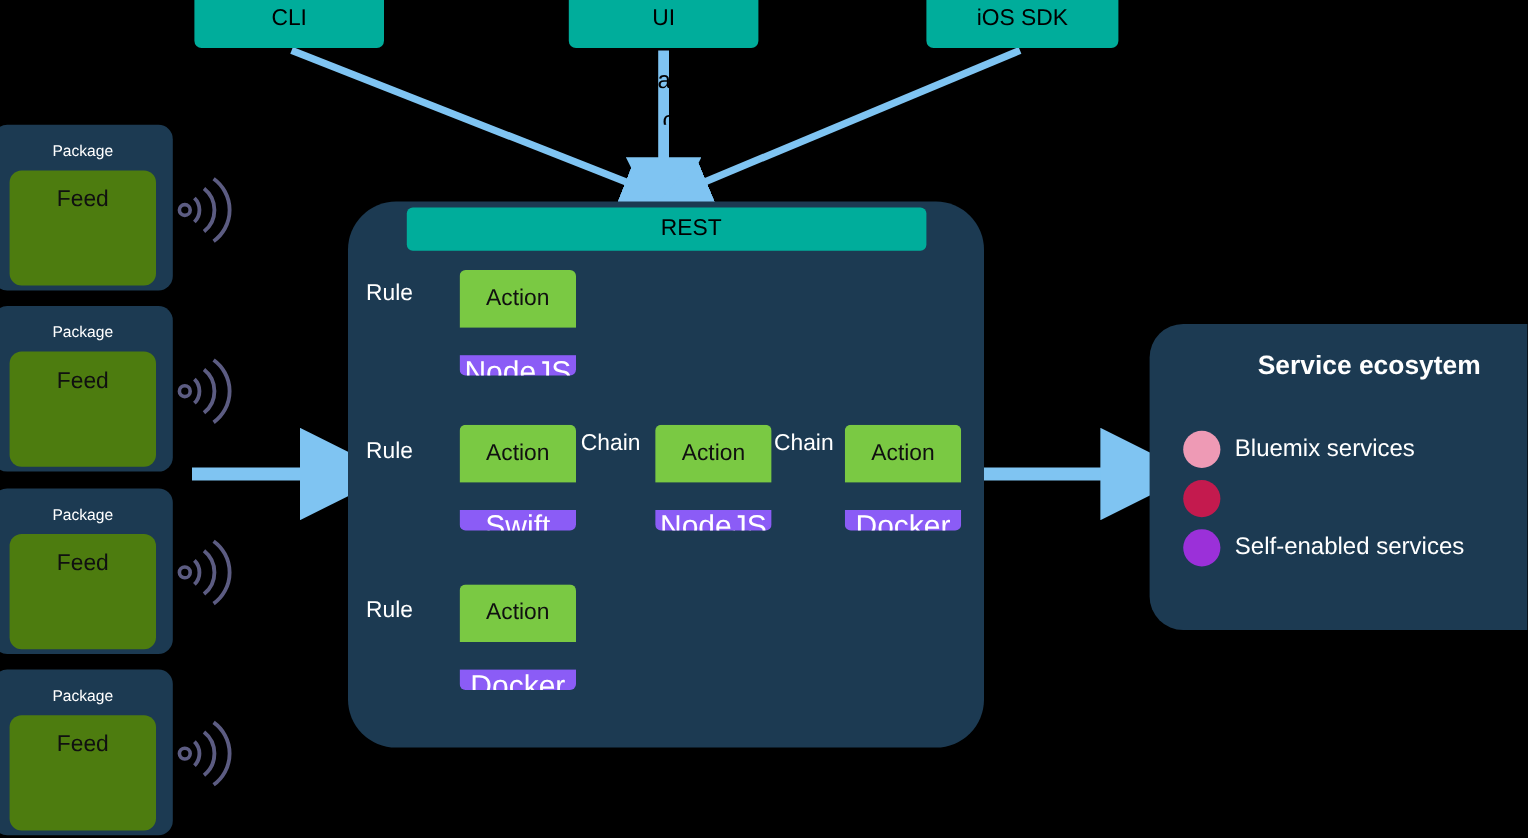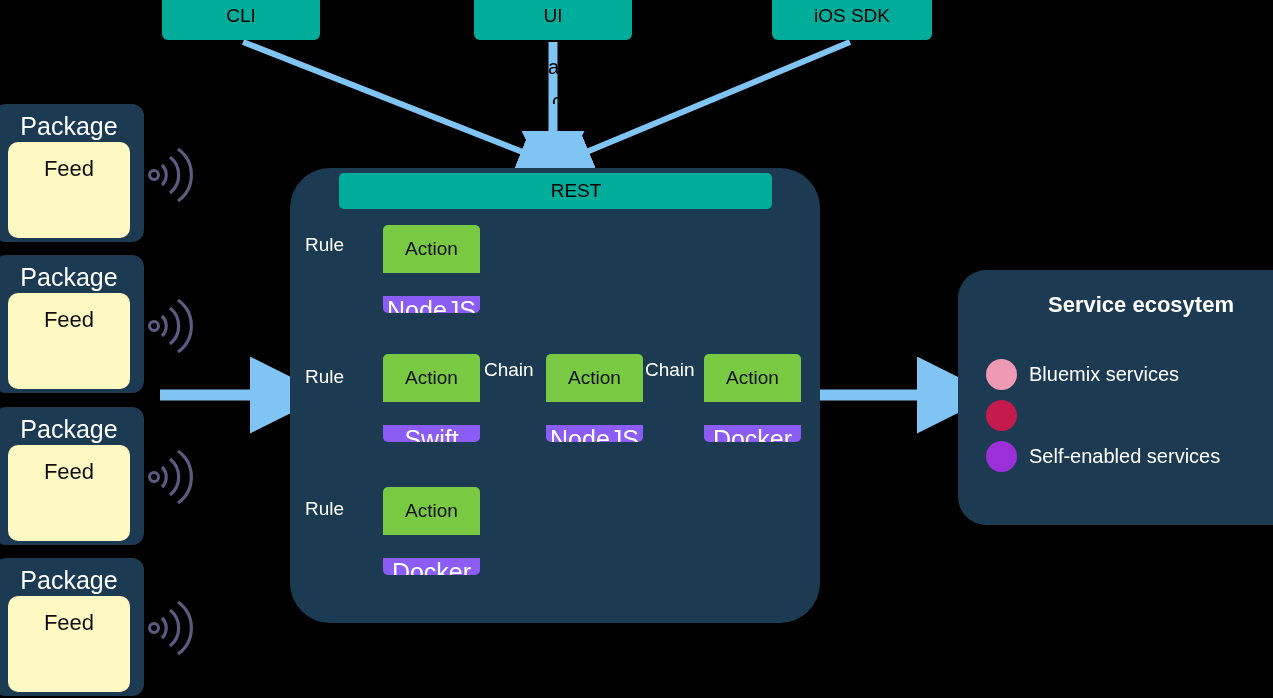--- a/index.html
+++ b/index.html
@@ -81,29 +81,29 @@
   .package-card {
     background: #1C3A52;
     border-radius: 12px;
     display: flex;
     flex-direction: column;
     align-items: center;
     padding-top: 8px;
   }
   .package-title {
     color: #FFFFFF;
-    font-size: 25px;
+    font-size: 13px;
     line-height: 28px;
     height: 30px;
   }
   .feed-box {
-    background: #fef9c3;
+    background: #4d7c0f;
     border-radius: 10px;
     color: #101010;
-    font-size: 22px;
+    font-size: 19px;
     display: flex;
     align-items: flex-start;
     justify-content: center;
     padding-top: 14px;
     box-sizing: border-box;
   }
 
   
   .arrow-label {
     position: absolute;

